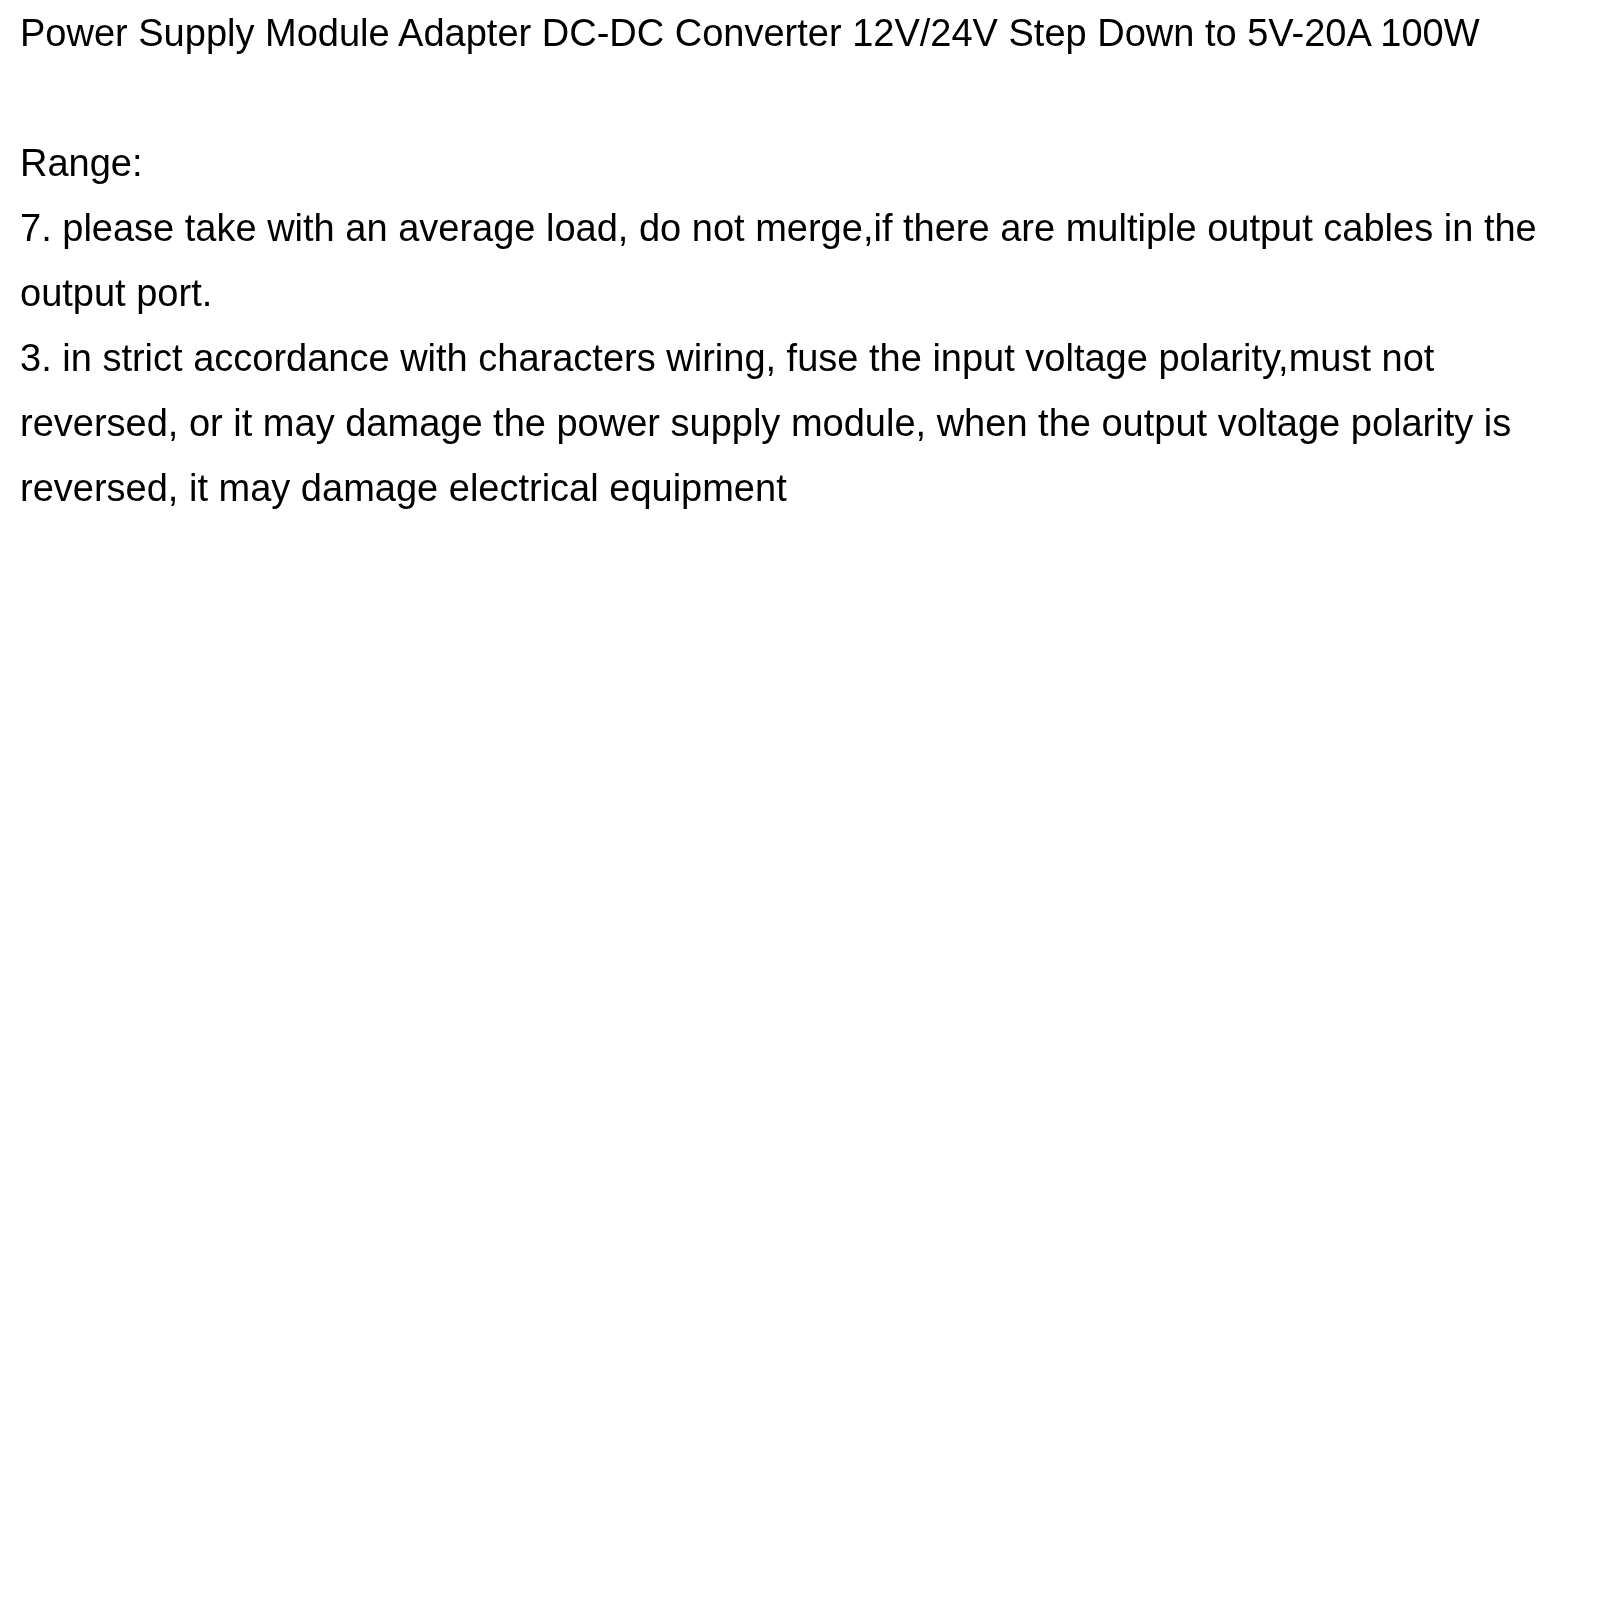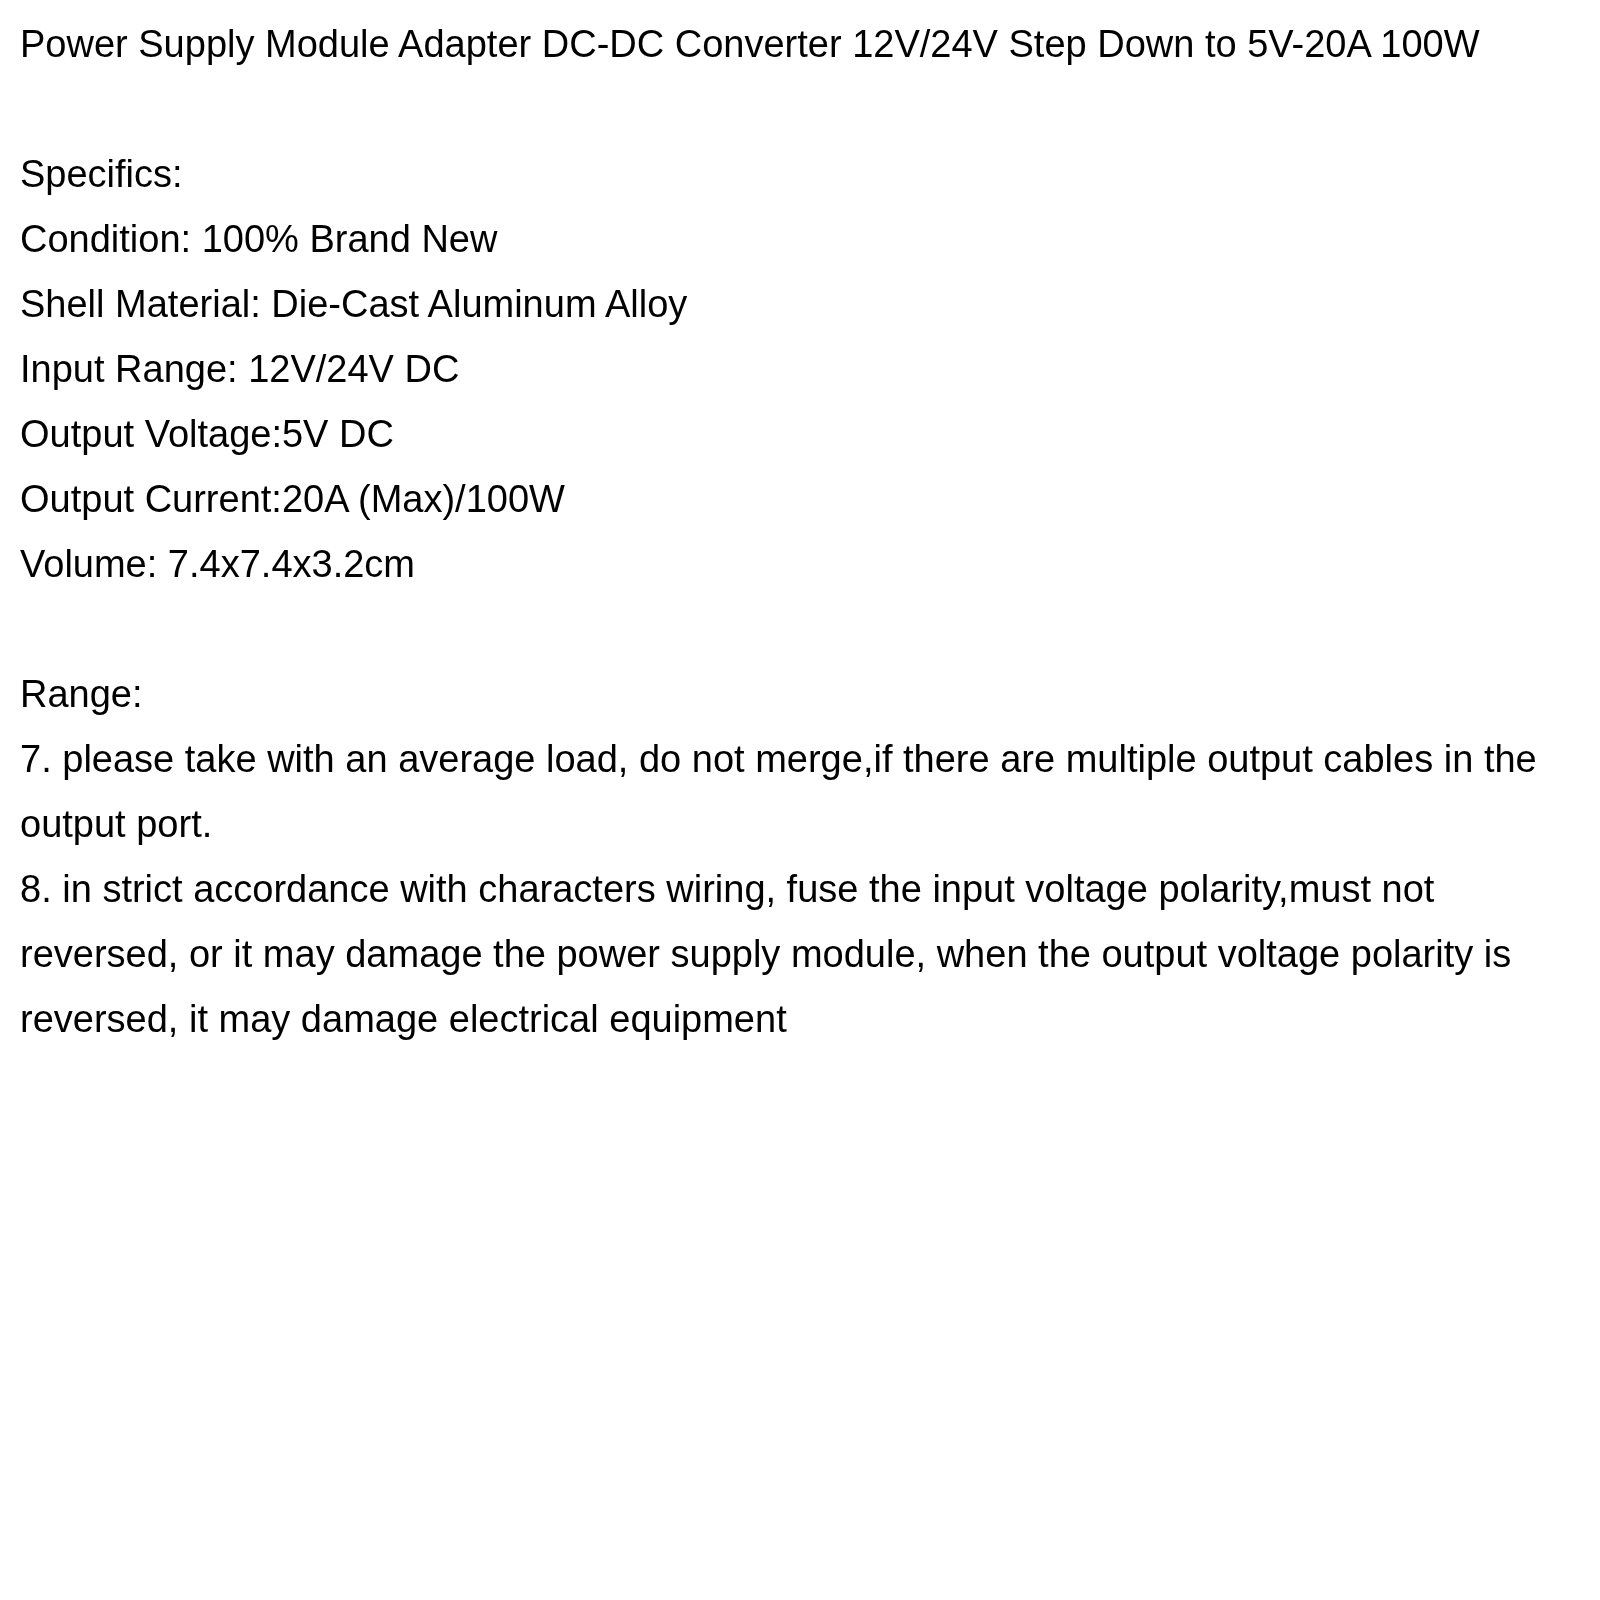--- a/index.html
+++ b/index.html
@@ -13,21 +13,21 @@
     color: #000000;
     font-family: "Liberation Sans", sans-serif;
     font-size: 38px;
     line-height: 65px;
     overflow: hidden;
   }
   .page {
     box-sizing: border-box;
     width: 1600px;
     height: 1520px;
-    padding: 12px 22px 0 20px;
+    padding: 1px 22px 0 20px;
   }
   .title {
     margin: 0 0 65px 0;
     font-weight: 400;
   }
   .section {
     margin: 0 0 65px 0;
   }
   .line, .heading, .para {
     margin: 0;
@@ -36,30 +36,21 @@
     white-space: normal;
   }
 </style>
 </head>
 <body>
 
 <div class="page">
 
   <p class="title">Power Supply Module Adapter DC-DC Converter 12V/24V Step Down to 5V-20A 100W</p>
 
-  <div class="section">
-    <p class="heading">Specifics:</p>
-    <p class="line">Condition: 100% Brand New</p>
-    <p class="line">Shell Material: Die-Cast Aluminum Alloy</p>
-    <p class="line">Input Range: 12V/24V DC</p>
-    <p class="line">Output Voltage:5V DC</p>
-    <p class="line">Output Current:20A (Max)/100W</p>
-    <p class="line">Volume: 7.4x7.4x3.2cm</p>
-  </div>
 
   <div class="section">
     <p class="heading">Range:</p>
     <p class="para">7. please take with an average load, do not merge,if there are multiple output cables in the output port.</p>
-    <p class="para">8. in strict accordance with characters wiring, fuse the input voltage polarity,must not reversed, or it may damage the power supply module, when the output voltage polarity is reversed, it may damage electrical equipment</p>
+    <p class="para">3. in strict accordance with characters wiring, fuse the input voltage polarity,must not reversed, or it may damage the power supply module, when the output voltage polarity is reversed, it may damage electrical equipment</p>
   </div>
 
 
 </div>
 
 </body></html>

